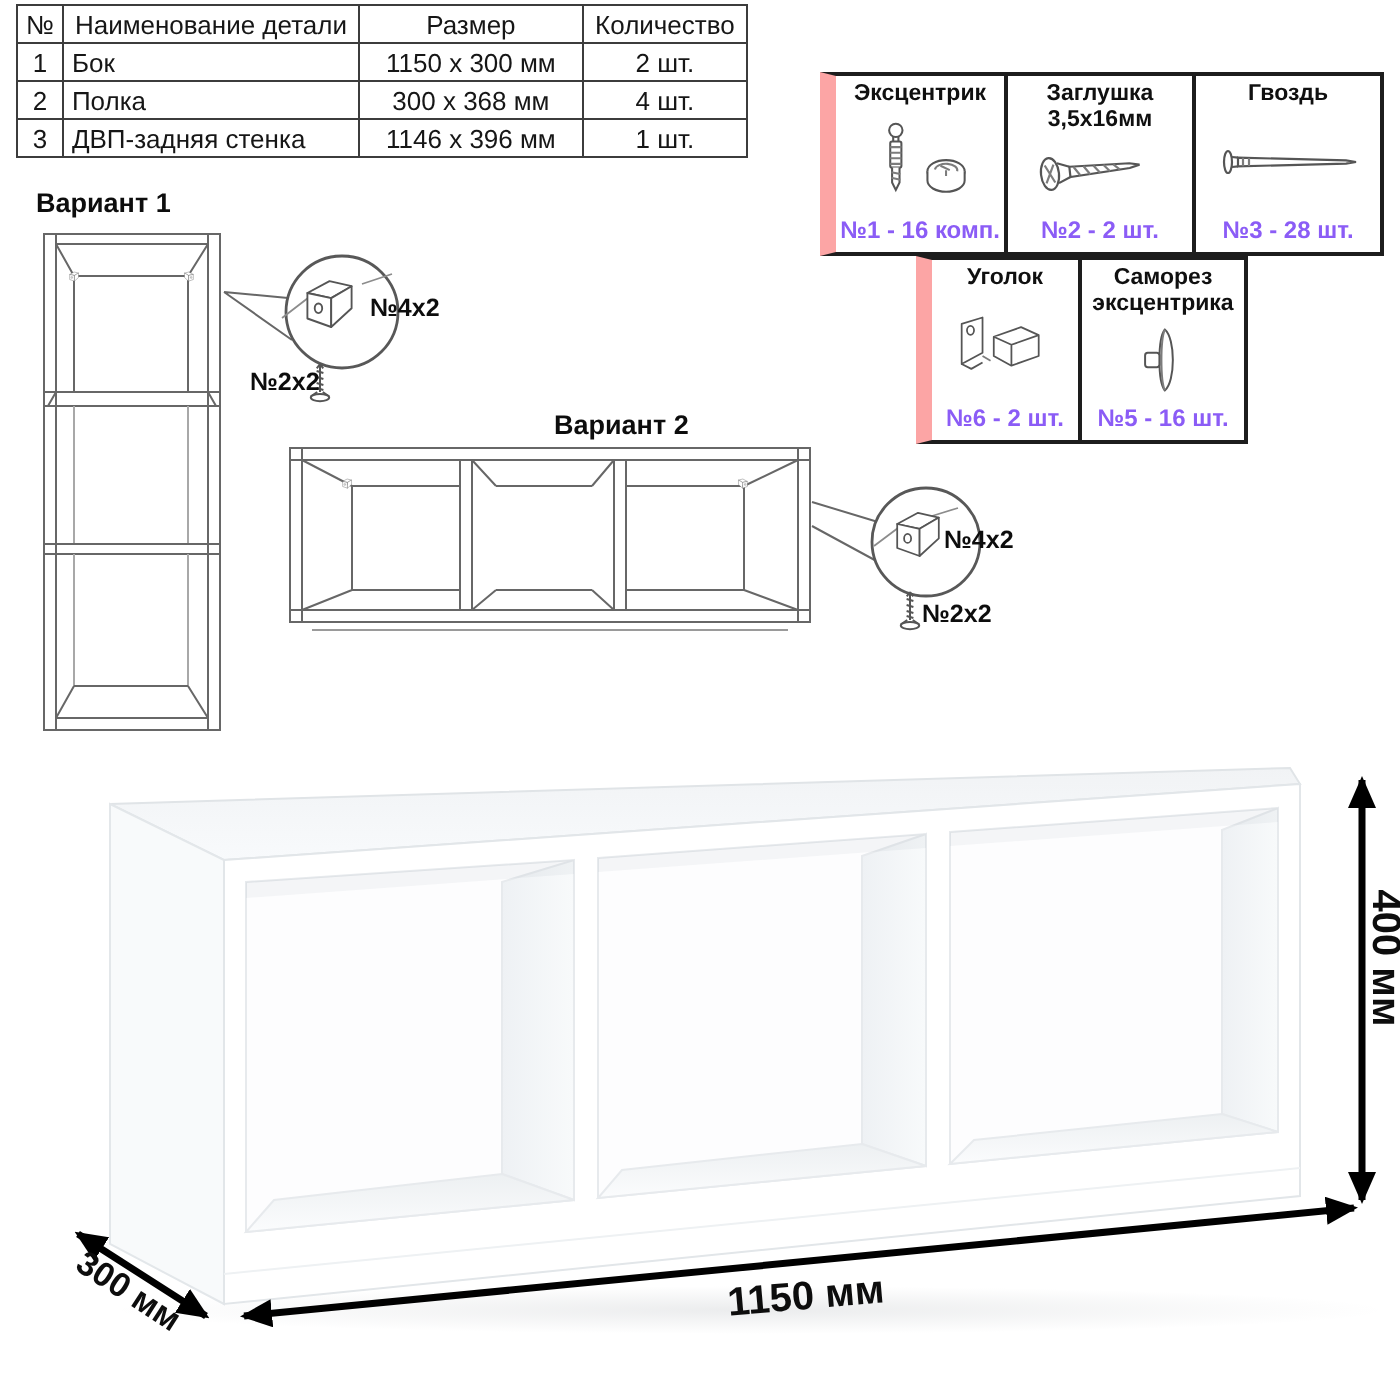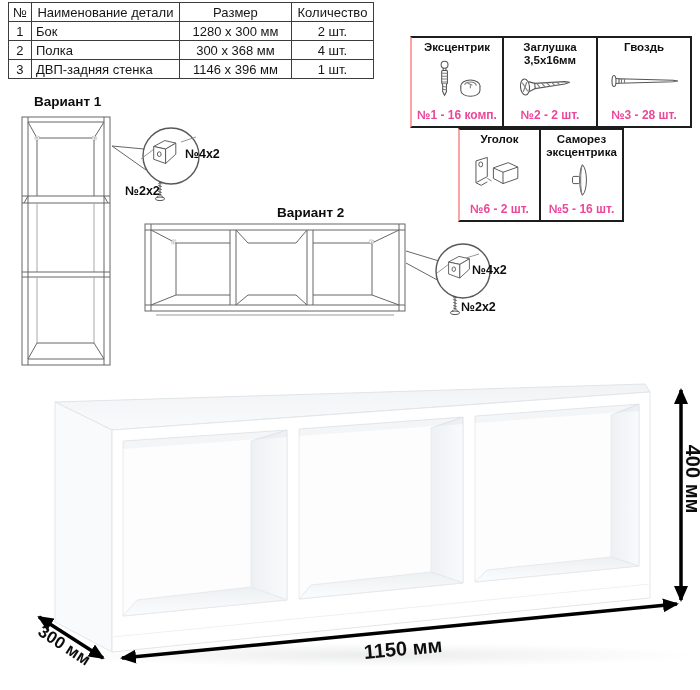--- a/index.html
+++ b/index.html
@@ -13,31 +13,31 @@
   .col-num{width:22px;text-align:center;}
   .col-name{width:148px;text-align:left;}
   .col-size{width:112px;text-align:center;}
   .col-qty{width:82px;text-align:center;}
   td.c{text-align:center;}
   
   .hw-row{position:absolute;display:flex;}
   .hw-cell{background:#fff;border:2px solid #1d1d1d;border-left:none;width:94px;box-sizing:border-box;
          display:flex;flex-direction:column;align-items:center;justify-content:space-between;
          padding:3px 2px 4px;}
-  .hw-cell:first-child{border-left:2px solid #fca5a5;}
+  .hw-cell:first-child{border-left:8px solid #fca5a5;}
   .hw-row1{left:410px;top:36px;height:92px;}
   .hw-row2{left:458px;top:128px;height:94px;}
   .hw-row2 .hw-cell{width:83px;}
   .hw-name{font-weight:bold;font-size:11.5px;line-height:1.12;text-align:center;color:#101010;}
-  .hw-count{font-weight:bold;font-size:12px;color:#ec4899;white-space:nowrap;}
+  .hw-count{font-weight:bold;font-size:12px;color:#8b5cf6;white-space:nowrap;}
   .hw-icon{flex:1;display:flex;align-items:center;justify-content:center;width:100%;}
   
   .lbl{position:absolute;font-weight:bold;white-space:nowrap;color:#0d0d0d;}
   .variant-title{font-size:13.5px;}
-  #v1-title{left:34px;top:94px;}
+  #v1-title{left:18px;top:94px;}
   #v2-title{left:233px;top:205px;padding-left:44px;}
   .callout-lbl{font-size:12.5px;text-align:right;}
   #v1-bracket-lbl{left:185px;top:147px;}
   #v1-screw-lbl{left:125px;top:184px;}
   #v2-bracket-lbl{left:472px;top:263px;}
   #v2-screw-lbl{left:461px;top:300px;}
   .dim-lbl{font-size:20px;}
   #dim-width{left:403px;top:649px;transform:translate(-50%,-50%) rotate(-5deg);}
   #dim-height{left:692px;top:479px;transform:translate(-50%,-50%) rotate(90deg);}
   #dim-depth{left:64px;top:646px;transform:translate(-50%,-50%) rotate(33deg);font-size:17px;}
@@ -175,21 +175,21 @@
     <tbody>
         <tr>
       <th>№</th>
       <th>Наименование детали</th>
       <th>Размер</th>
       <th>Количество</th>
     </tr>
     <tr>
       <td class="c">1</td>
       <td>Бок</td>
-      <td class="c">1280 x 300 мм</td>
+      <td class="c">1150 x 300 мм</td>
       <td class="c">2 шт.</td>
     </tr>
     <tr>
       <td class="c">2</td>
       <td>Полка</td>
       <td class="c">300 x 368 мм</td>
       <td class="c">4 шт.</td>
     </tr>
     <tr>
       <td class="c">3</td>

